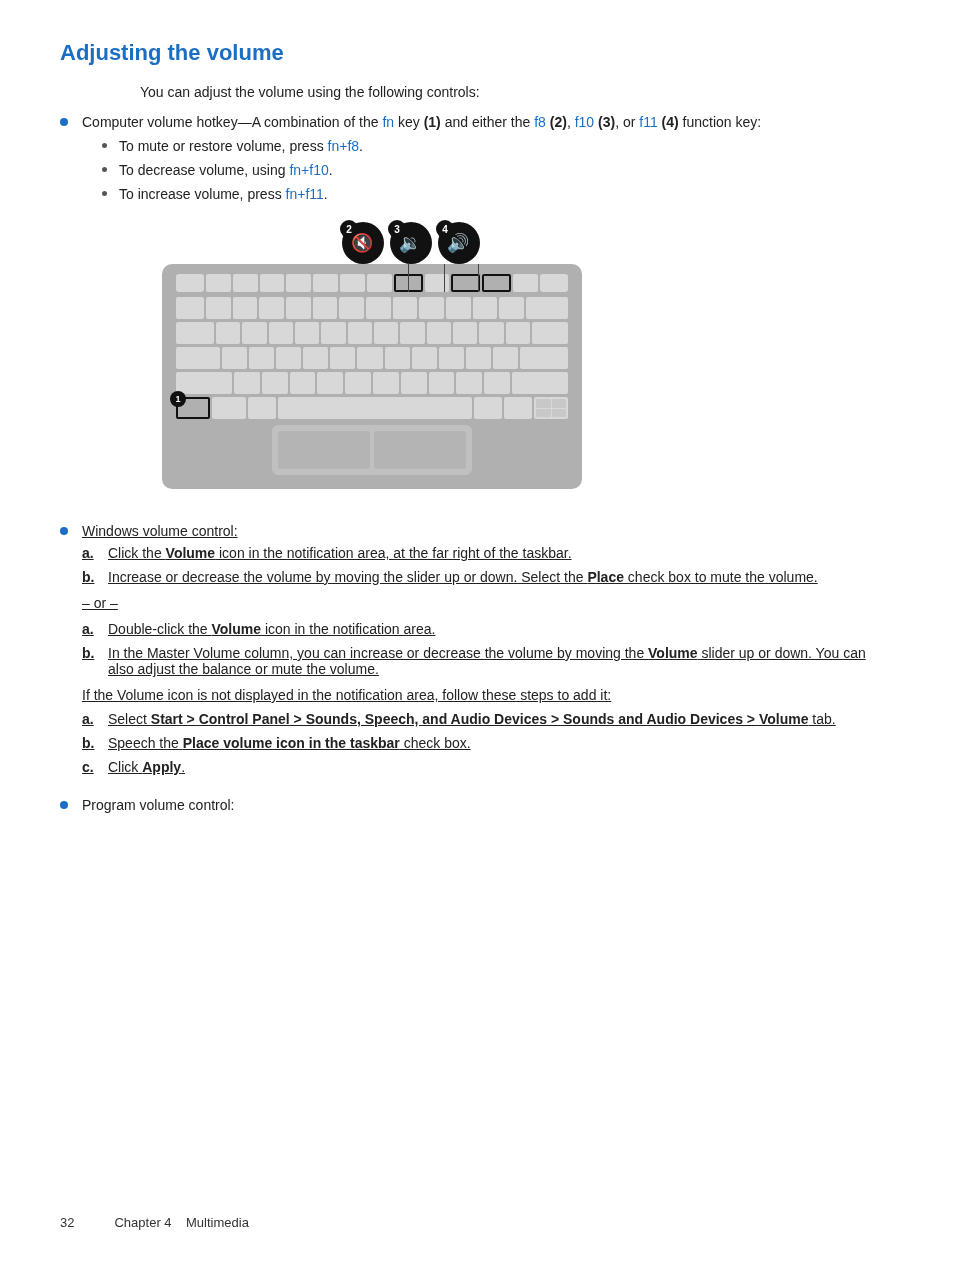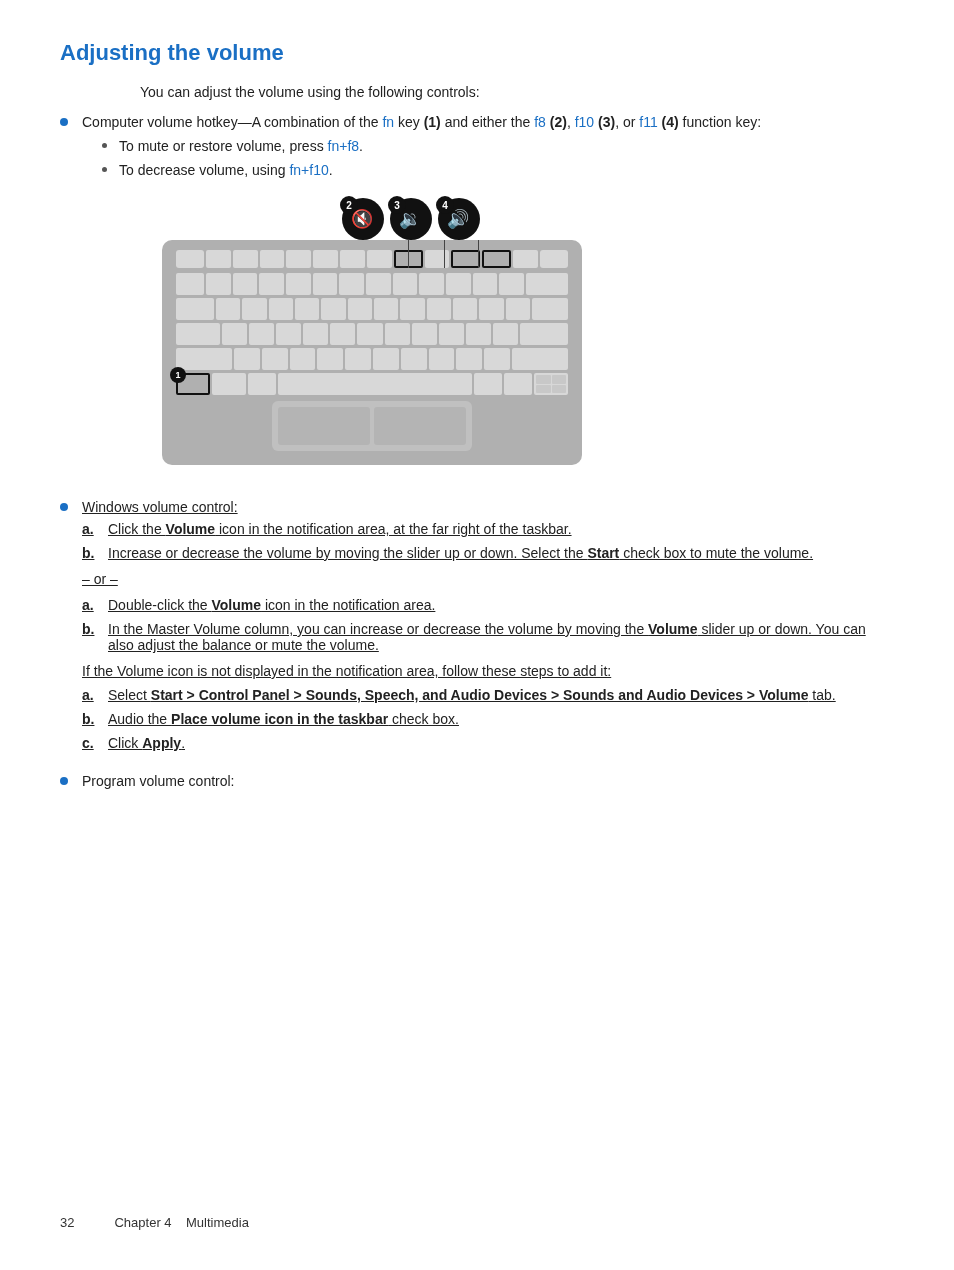--- a/index.html
+++ b/index.html
@@ -125,20 +125,24 @@
       </span>
 
       <ul class="sub-list">
         <li>
           <span class="sub-dot"></span>
           <span><span>To mute or restore volume, press </span><span class="link-text">fn+f8</span><span>.</span></span>
         </li>
         <li>
           <span class="sub-dot"></span>
           <span><span>To decrease volume, using </span><span class="link-text">fn+f10</span><span>.</span></span>
+        </li>
+        <li>
+          <span class="sub-dot"></span>
+          <span><span>To increase volume, press </span><span class="link-text">fn+f11</span><span>.</span></span>
         </li>
       </ul>
 
       
       <div class="image-area">
 
         <div style="display:flex; align-items:flex-end; justify-content:flex-start; width:420px; position:relative; margin-bottom:0; padding-left:180px;">
 
           <div style="display:flex; gap:6px; align-items:center;">
 
@@ -304,21 +308,21 @@
       <div class="sub-alpha-list">
         <div class="sub-alpha-item">
           <span class="alpha-label">a.</span>
           <span class="alpha-content">
             <span>Click the </span><span class="bold">Volume</span><span> icon in the notification area, at the far right of the taskbar.</span>
           </span>
         </div>
         <div class="sub-alpha-item">
           <span class="alpha-label">b.</span>
           <span class="alpha-content">
-            <span>Increase or decrease the volume by moving the slider up or down. Select the </span><span class="bold">Start</span><span> check box to mute the volume.</span>
+            <span>Increase or decrease the volume by moving the slider up or down. Select the </span><span class="bold">Place</span><span> check box to mute the volume.</span>
           </span>
         </div>
       </div>
 
       <div class="or-separator" style="margin-left:0; margin-top:10px; margin-bottom:10px;">– or –</div>
 
       <div class="sub-alpha-list">
         <div class="sub-alpha-item">
           <span class="alpha-label">a.</span>
           <span class="alpha-content">
@@ -338,21 +342,21 @@
       <div class="sub-alpha-list">
         <div class="sub-alpha-item">
           <span class="alpha-label">a.</span>
           <span class="alpha-content">
             <span>Select </span><span class="bold">Start &gt; Control Panel &gt; Sounds, Speech, and Audio Devices &gt; Sounds and Audio Devices &gt; Volume</span><span> tab.</span>
           </span>
         </div>
         <div class="sub-alpha-item">
           <span class="alpha-label">b.</span>
           <span class="alpha-content">
-            <span>Audio the </span><span class="bold">Place volume icon in the taskbar</span><span> check box.</span>
+            <span>Speech the </span><span class="bold">Place volume icon in the taskbar</span><span> check box.</span>
           </span>
         </div>
         <div class="sub-alpha-item">
           <span class="alpha-label">c.</span>
           <span class="alpha-content">
             <span>Click </span><span class="bold">Apply</span><span>.</span>
           </span>
         </div>
       </div>
     </div>

